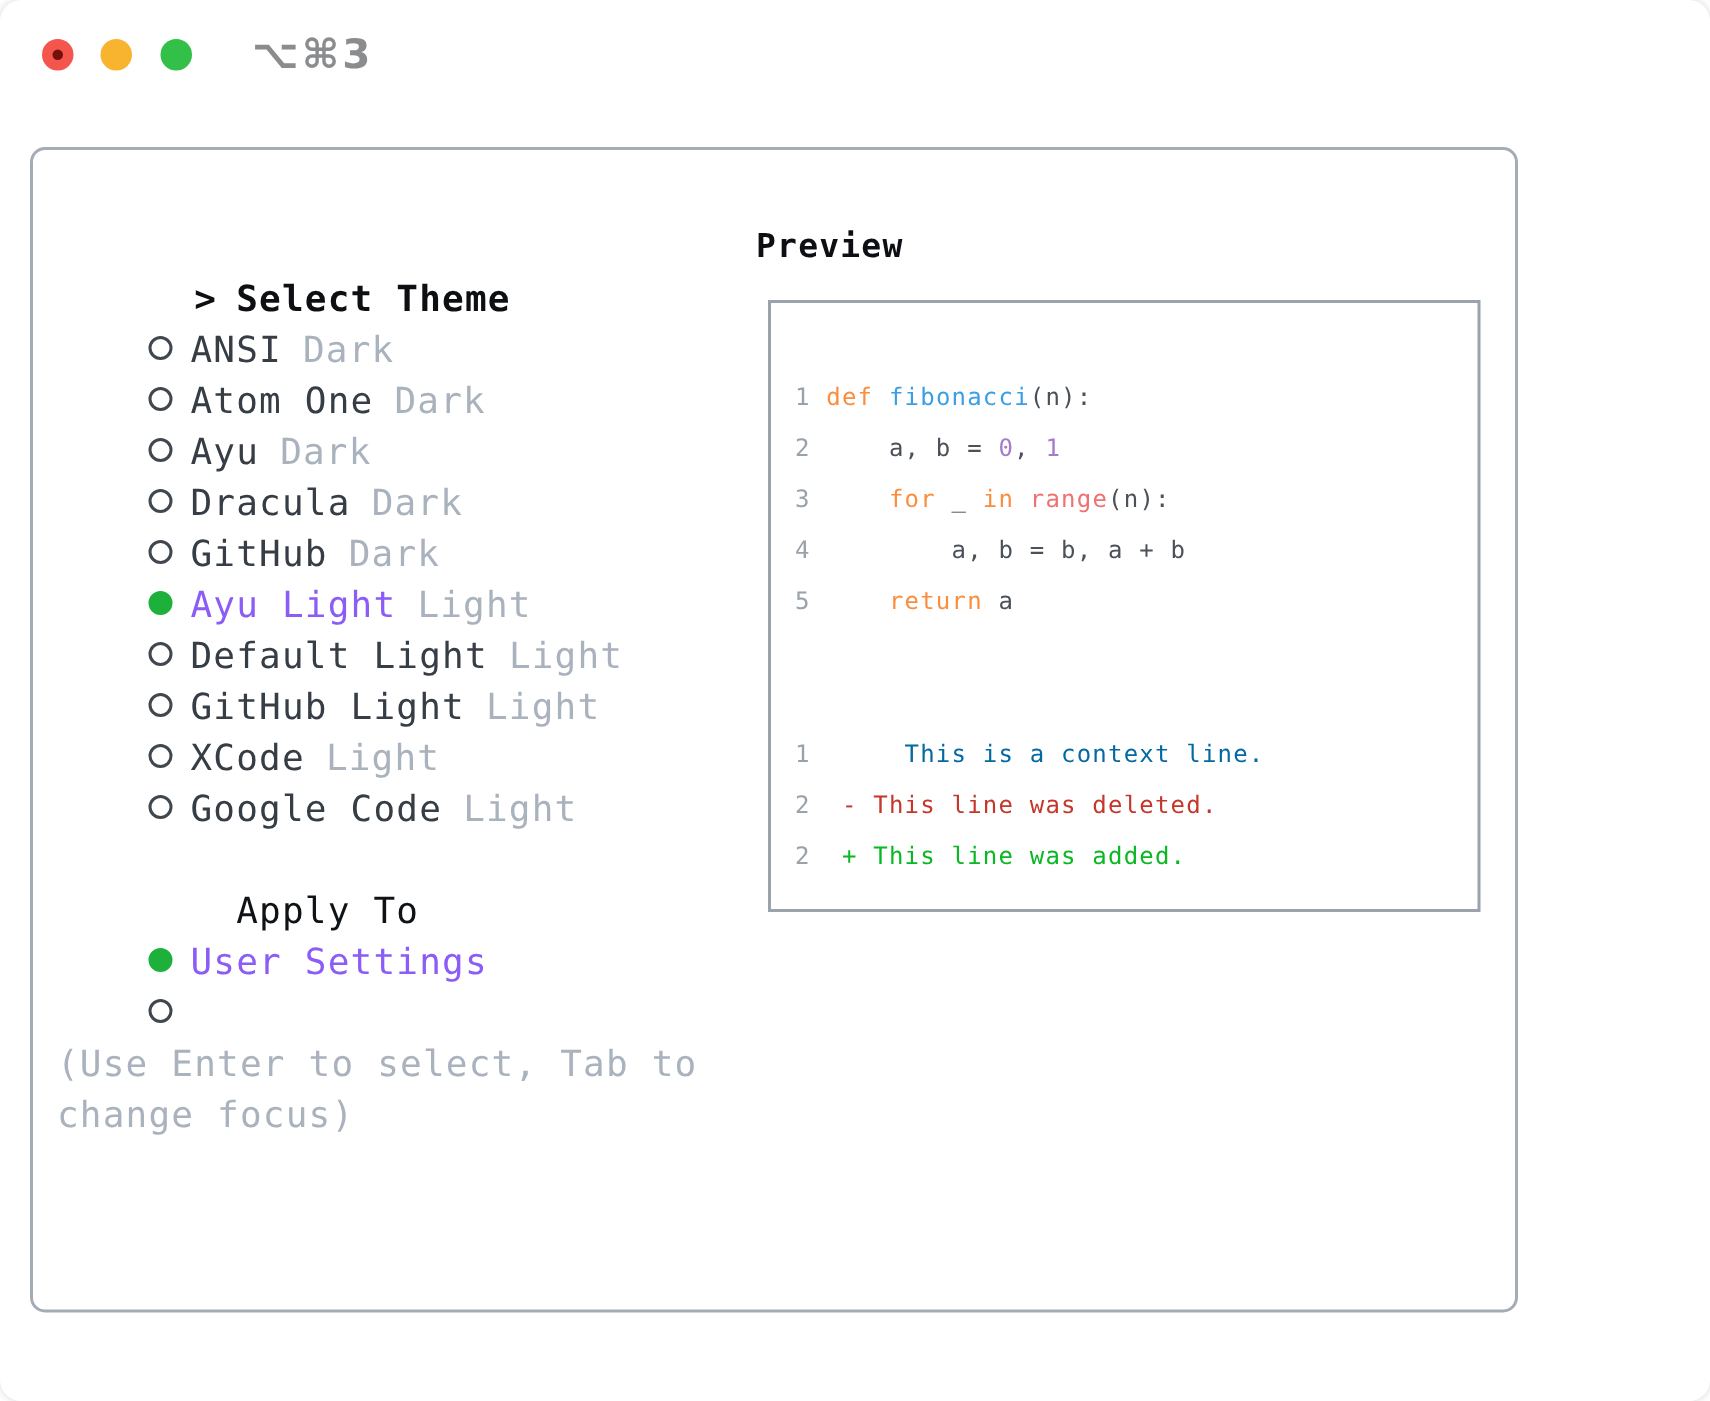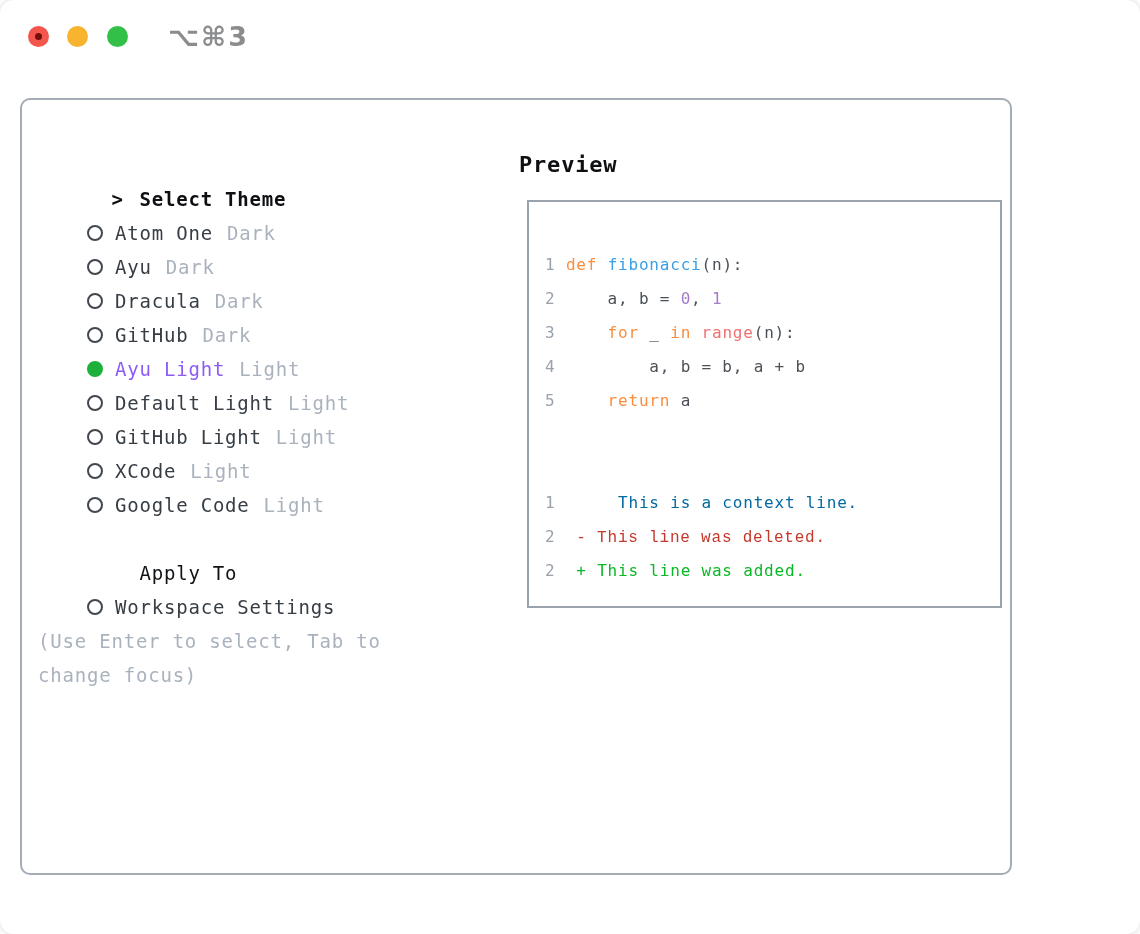--- a/index.html
+++ b/index.html
@@ -16,49 +16,49 @@
   .light .dot{position:absolute;left:7px;top:7px;width:7px;height:7px;
               border-radius:50%;background:#74100b;display:block;}
   .win-title{position:absolute;left:168px;top:22px;height:30px;line-height:30px;
              font-family:"DejaVu Sans","Liberation Sans",sans-serif;
              font-size:27px;font-weight:bold;color:#8b8c8e;letter-spacing:2px;}
   
   .tui-box{position:absolute;left:20px;top:98px;width:992px;height:777px;
            border:2px solid #a4acb6;border-radius:10px;box-sizing:border-box;background:#fff;}
   
   .left-col{position:absolute;left:38px;top:148px;width:450px;
-            font-size:19px;letter-spacing:0.8px;color:#363d45;}
+            font-size:24px;letter-spacing:0.8px;color:#363d45;}
   .row{height:34px;line-height:34px;white-space:pre;}
   .spacer{height:34px;}
   .marker{display:inline-block;width:28px;vertical-align:top;}
   .prompt{font-weight:bold;color:#0d0f12;}
   .h-label{font-weight:bold;color:#0d0f12;}
   .apply-label{color:#101316;}
   .circle{display:inline-block;width:12px;height:12px;border:2px solid #40474f;
           border-radius:50%;vertical-align:middle;margin-top:-4px;}
   .item.selected .circle{background:#1db13c;border-color:#1db13c;}
   .item.selected .name{color:#8b5cf6;}
   .name{color:#363d45;}
   .tag{color:#a9b2bd;margin-left:14px;}
   .help{color:#a9b2bd;}
   
-  .preview-col{position:absolute;left:519px;top:148px;font-size:22px;letter-spacing:0.8px;}
+  .preview-col{position:absolute;left:504px;top:148px;font-size:22px;letter-spacing:0.8px;}
   .preview-title{font-weight:bold;color:#0d0f12;}
   .preview-box{margin-left:8px;margin-top:18px;width:475px;height:408px;
                border:2px solid #9aa2ac;box-sizing:border-box;background:#fff;}
   .code{padding:46px 0 0 16px;}
   .code-line{height:34px;line-height:34px;white-space:pre;font-size:16px;letter-spacing:0.8px;}
   .gut{color:#99a1ab;}
   .pl{color:#4b5158;}
   .kw{color:#fa8d3e;}
   .fn{color:#399ee6;}
   .call{color:#f07171;}
   .num{color:#a37acc;}
   .ctx{color:#0369a1;}
-  .del{color:#c4372a;font-family:Liberation Mono, monospace;}
+  .del{color:#c4372a;}
   .add{color:#0ab824;}
 </style>
 </head>
 <body>
 
 <div class="window">
 
   <button class="light red">
     <span class="dot"></span>
   </button>
@@ -66,20 +66,23 @@
   <button class="light green"></button>
   <div class="win-title">⌥⌘3</div>
 
   <div class="tui-box"></div>
 
   <div class="left-col">
     <div class="row">
       <span class="marker prompt">&gt;</span><span class="h-label">Select Theme</span>
     </div>
     <div id="theme-list">
+        <div class="row item">
+    <span class="marker"><span class="circle"></span></span><span class="name">ANSI</span><span class="tag">Dark</span>
+  </div>
         <div class="row item">
     <span class="marker"><span class="circle"></span></span><span class="name">Atom One</span><span class="tag">Dark</span>
   </div>
         <div class="row item">
     <span class="marker"><span class="circle"></span></span><span class="name">Ayu</span><span class="tag">Dark</span>
   </div>
         <div class="row item">
     <span class="marker"><span class="circle"></span></span><span class="name">Dracula</span><span class="tag">Dark</span>
   </div>
         <div class="row item">
@@ -99,22 +102,25 @@
   </div>
         <div class="row item">
     <span class="marker"><span class="circle"></span></span><span class="name">Google Code</span><span class="tag">Light</span>
   </div>
       </div>
     <div class="spacer"></div>
     <div class="row">
       <span class="marker"></span><span class="apply-label">Apply To</span>
     </div>
     <div id="apply-list">
+        <div class="row item selected">
+    <span class="marker"><span class="circle"></span></span><span class="name">User Settings</span>
+  </div>
         <div class="row item">
-    <span class="marker"><span class="circle"></span></span><span class="name">Workspace Settings</span>
+    <span class="marker"><span class="circle"></span></span>
   </div>
       </div>
     <div class="spacer"></div>
     <div class="help">
       <div class="row">(Use Enter to select, Tab to</div>
       <div class="row">change focus)</div>
     </div>
   </div>
 
   <div class="preview-col">

